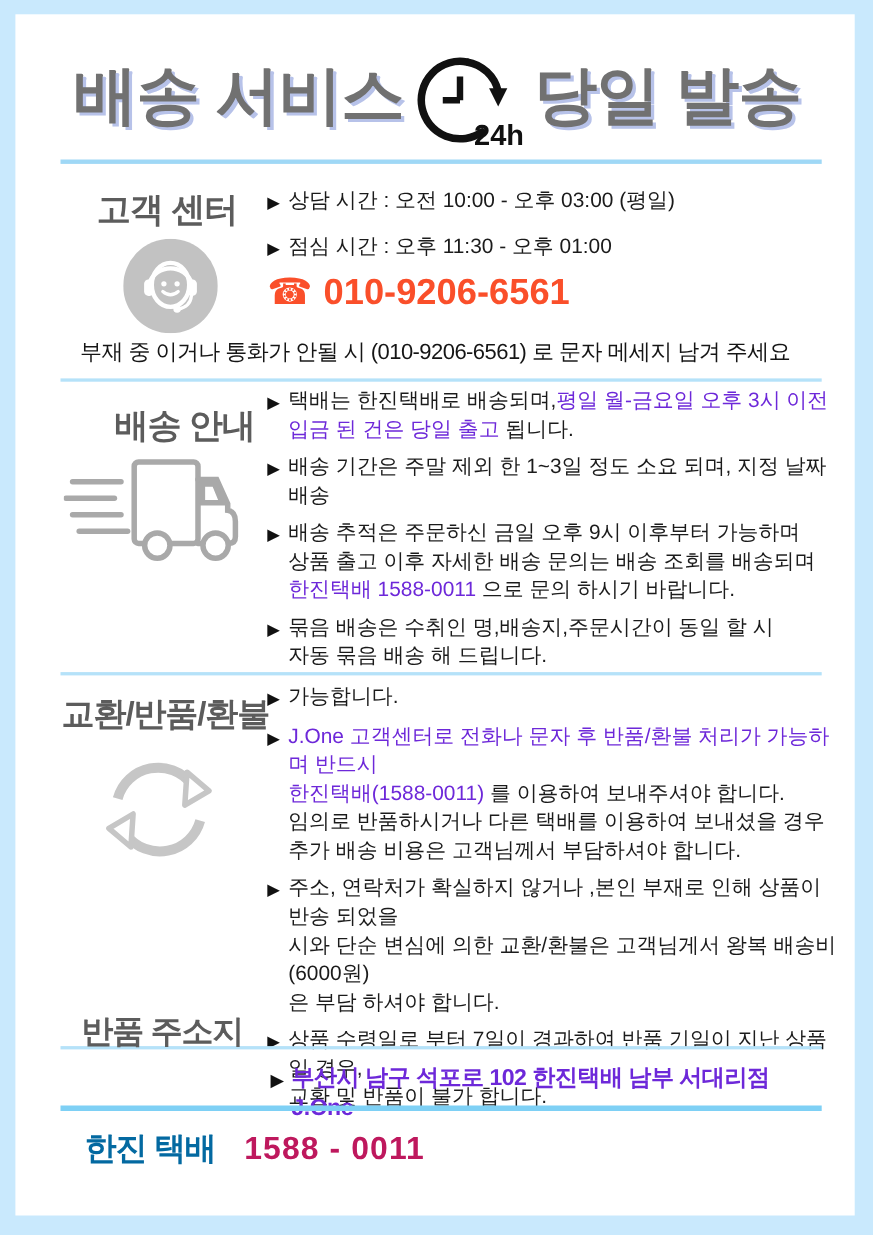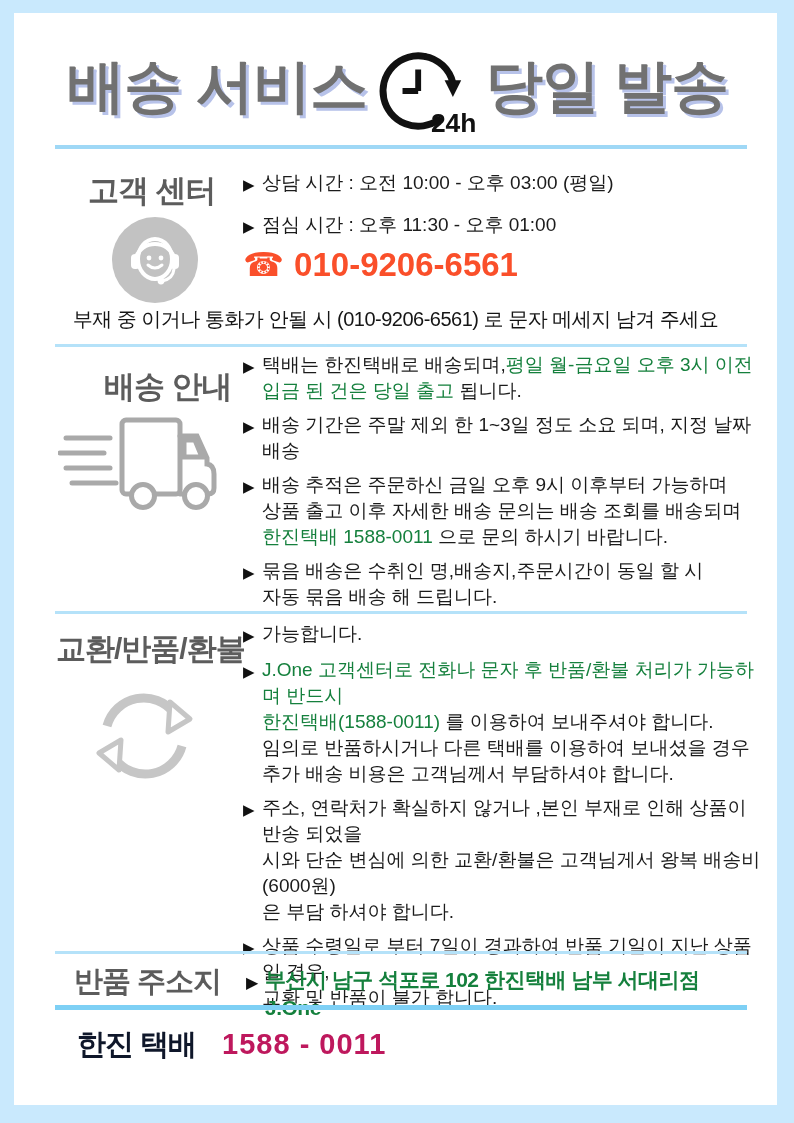--- a/index.html
+++ b/index.html
@@ -17,51 +17,51 @@
   .divider.title{top:145px;height:4px;background:#9fd8f6;}
   .divider.d2{top:344px;height:3px;}
   .divider.d3{top:611px;height:3px;}
   .divider.d4{top:951px;height:3px;}
   .divider.d5{top:1005px;height:5px;background:#7ed0f5;}
 
   .sec-heading{position:absolute;font-weight:bold;color:#5c5c5c;white-space:nowrap;letter-spacing:-1px;}
   .h-cc{left:88px;top:170px;font-size:31px;}
   .h-ship{left:104px;top:366px;font-size:31px;}
   .h-ex{left:56px;top:629px;font-size:30px;}
-  .h-ra{left:74px;top:962px;font-size:29px;}
+  .h-ra{left:74px;top:918px;font-size:29px;}
 
   .icon-box{position:absolute;}
   .cc-icon{left:112px;top:217px;width:86px;height:86px;}
   .truck-icon{left:58px;top:406px;width:164px;height:112px;}
   .ex-icon{left:86px;top:682px;width:118px;height:108px;}
 
   .bullets{position:absolute;font-size:19px;line-height:26px;color:#1b1b1b;}
   .cc-lines{left:243px;top:170px;width:505px;}
   .cc-lines .bullet{margin-bottom:14px;}
   .ship-bullets{left:243px;top:352px;width:510px;}
   .ex-bullets{left:243px;top:621px;width:520px;}
   .bullet{display:flex;margin-bottom:8px;}
   .bullet .arrow{flex:0 0 19px;font-size:15px;padding-top:2px;color:#111;}
   .bullet .lines{flex:1;}
   .ink{color:#1b1b1b;}
-  .orange{color:#15803d;}
+  .orange{color:#6d28d9;}
 
   .cc-phone{position:absolute;left:243px;top:246px;display:flex;align-items:center;gap:10px;
     color:#fa4f2a;font-weight:bold;}
   .cc-phone .glyph{font-size:33px;line-height:36px;}
   .cc-phone .num{font-size:33px;letter-spacing:0px;}
 
   .cc-note{position:absolute;left:14px;top:306px;width:763px;text-align:center;
     font-size:20px;color:#151515;letter-spacing:-0.5px;}
 
   .ra-bullets{left:246px;top:966px;width:510px;font-size:21px;font-weight:bold;line-height:28px;letter-spacing:-0.5px;}
   .ra-bullets .bullet .arrow{font-size:16px;padding-top:3px;}
 
   .courier-row{position:absolute;left:77px;top:1025px;display:flex;align-items:baseline;gap:26px;}
-  .courier-name{font-size:29px;font-weight:bold;color:#0f172a;letter-spacing:-1px;}
+  .courier-name{font-size:29px;font-weight:bold;color:#0369a1;letter-spacing:-1px;}
   .courier-phone{font-size:29px;font-weight:bold;color:#be185d;letter-spacing:1px;}
 </style>
 </head>
 <body>
 
 <div class="page">
   <div class="content"></div>
 
   <div class="title-row">
     <span class="title-text">배송 서비스</span>

